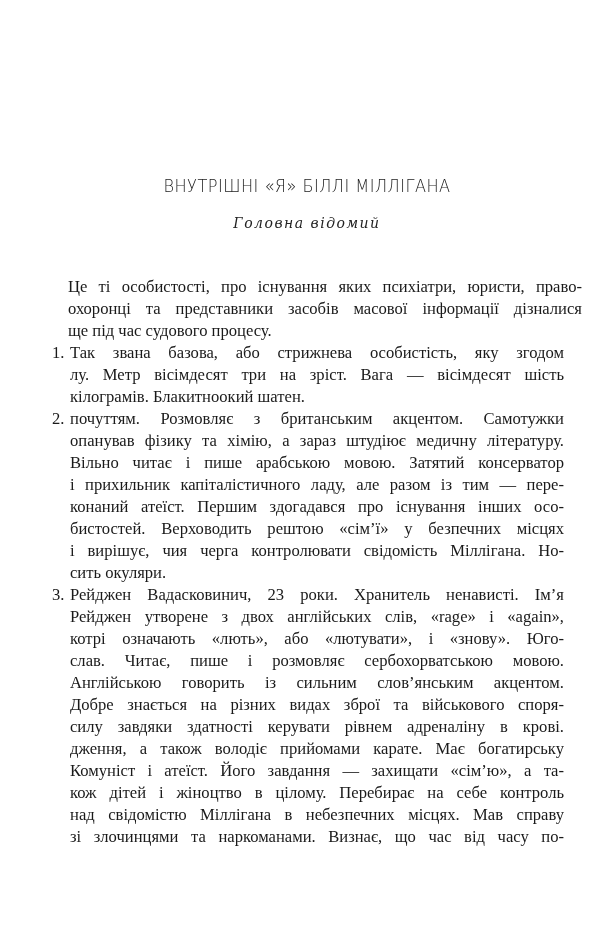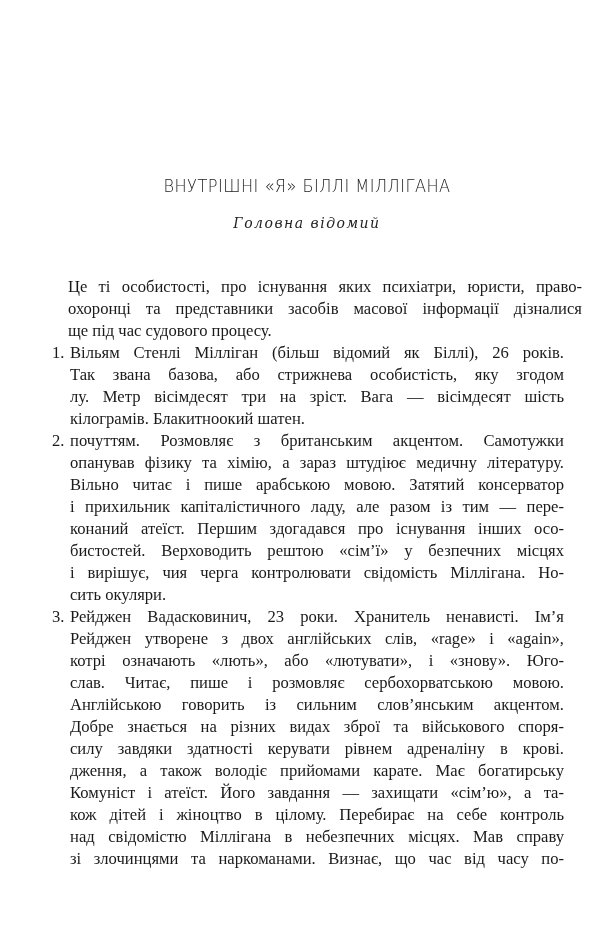--- a/index.html
+++ b/index.html
@@ -42,21 +42,20 @@
   <div class="intro">
     <span class="line just">Це ті особистості, про існування яких психіатри, юристи, право-</span>
     <span class="line just">охоронці та представники засобів масової інформації дізналися</span>
     <span class="line last">ще під час судового процесу.</span>
   </div>
 
   <div class="list">
     <div class="item">
       <span class="num">1.</span>
       <div class="body">
-        <span class="line just">Вільям Стенлі Мілліган (більш відомий як Біллі), 26 років.</span>
         <span class="line just">Так звана базова, або стрижнева особистість, яку згодом</span>
         <span class="line just">лу. Метр вісімдесят три на зріст. Вага — вісімдесят шість</span>
         <span class="line last">кілограмів. Блакитноокий шатен.</span>
       </div>
     </div>
 
     <div class="item">
       <span class="num">2.</span>
       <div class="body">
         <span class="line just">почуттям. Розмовляє з британським акцентом. Самотужки</span>

